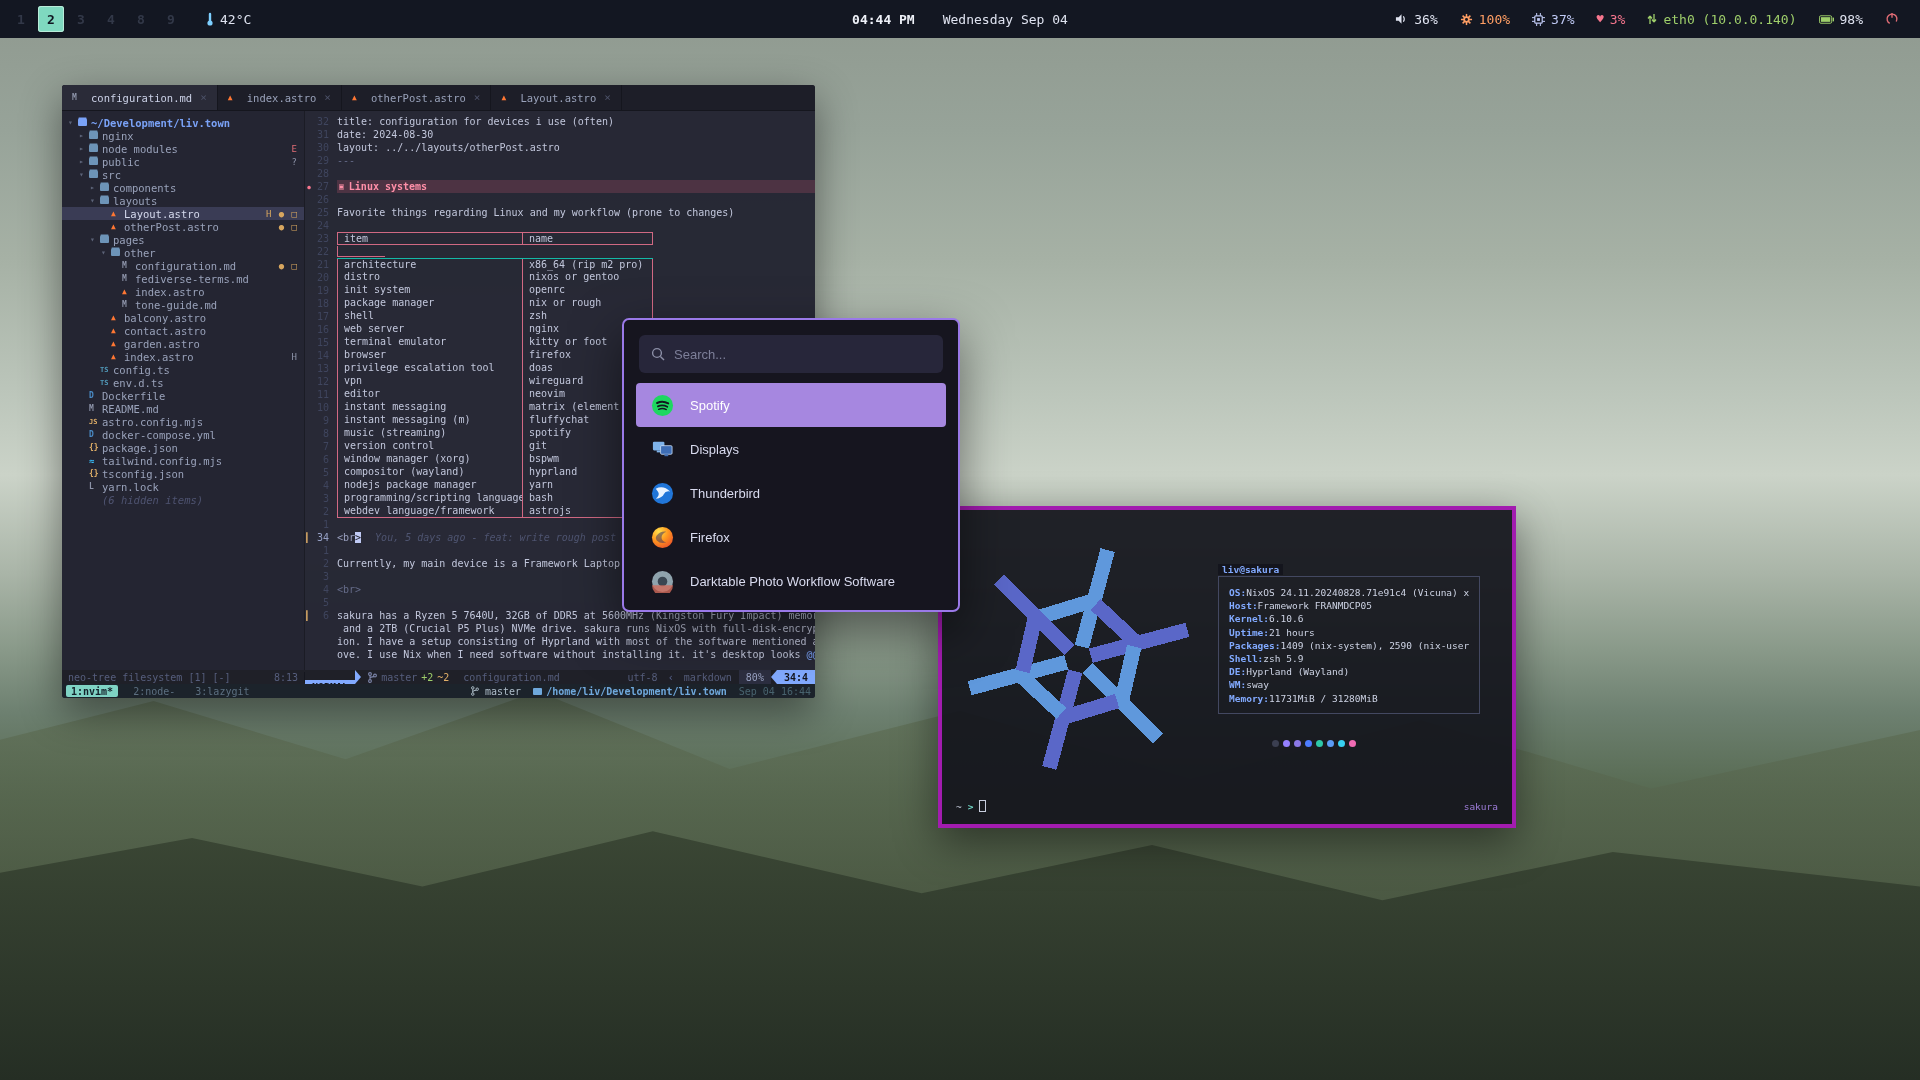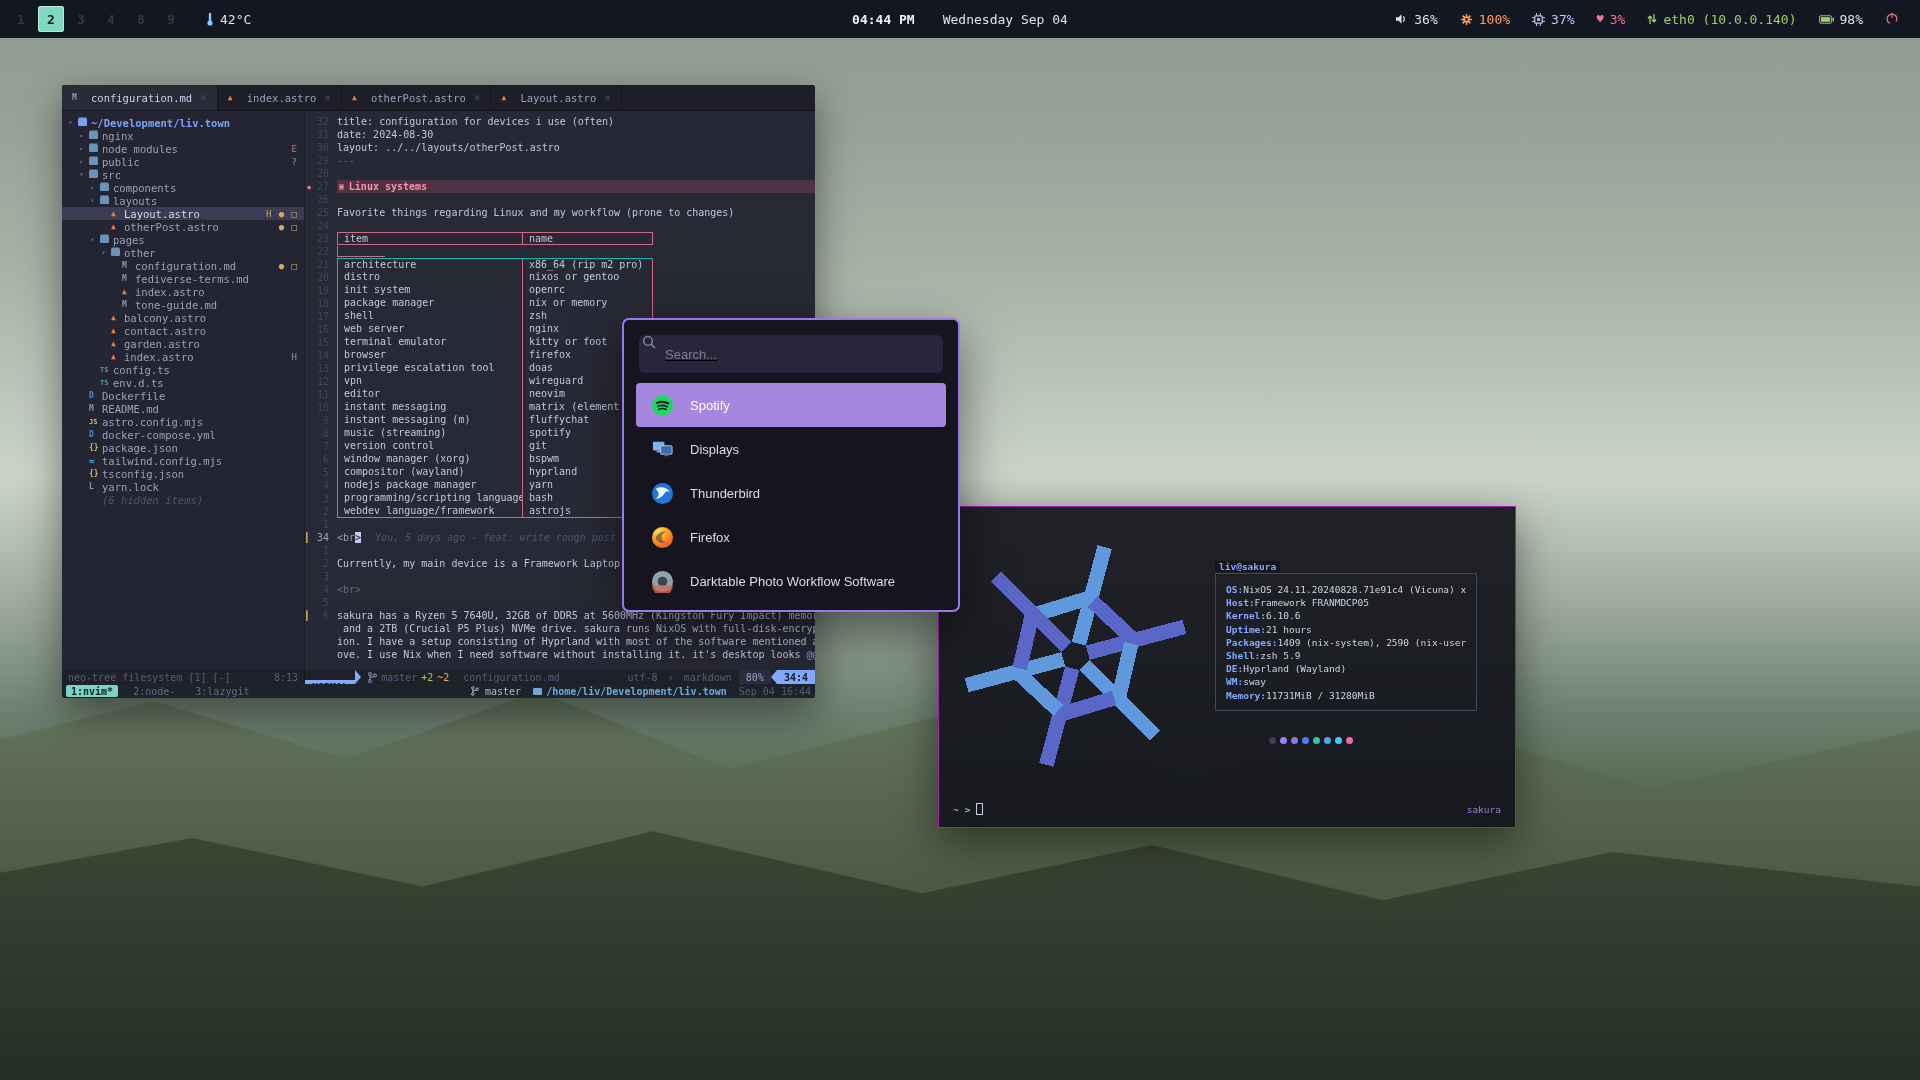--- a/index.html
+++ b/index.html
@@ -111,30 +111,30 @@
   .twin.act{background:#7fd3c4;color:#14222b;font-weight:700;}
   .tm-right{margin-left:auto;display:flex;gap:12px;align-items:center;}
   .tm-branch{color:#aebdc9;} .tm-path{color:#6fa8dc;display:flex;align-items:center;gap:4px;font-weight:bold;}
   .tm-clock{color:#48636e;}
   .mini-folder{width:9px;height:7px;background:#6fa8dc;border-radius:1px;display:inline-block;}
 
   
   .launcher{position:absolute;left:622px;top:318px;width:338px;height:294px;background:#16151f;
     border:2px solid #9a79e8;border-radius:7px;z-index:60;overflow:hidden;box-shadow:0 18px 50px rgba(0,0,0,.5);
     font-family:"Liberation Sans",sans-serif;}
-  .searchbox{margin:15px 15px 10px;height:38px;background:#27263a;border-radius:6px;display:flex;padding:0 3px;gap:9px;text-decoration:underline;}
+  .searchbox{margin:15px 15px 10px;height:38px;background:#27263a;border-radius:6px;display:flex;align-items:center;padding:0 12px;gap:9px;}
   .searchbox input{flex:1;background:transparent;border:none;outline:none;color:#d5d7ee;font-size:13px;font-family:"Liberation Sans",sans-serif;}
   .searchbox input::placeholder{color:#7d7f99;}
   .litem{height:44px;display:flex;align-items:center;gap:16px;padding:0 14px;margin:0 12px;border-radius:4px;color:#d9dbef;font-size:13px;}
   .litem[data-sel="true"]{background:#a687e0;color:#ffffff;}
   .licon{width:24px;height:24px;display:flex;align-items:center;justify-content:center;}
 
   
   .fetch{position:absolute;left:938px;top:506px;width:578px;height:322px;background:rgba(19,20,28,.93);
-    border:1px solid #a21caf;z-index:20;box-shadow:0 14px 40px rgba(0,0,0,.45);color:#c8cede;font-size:9.5px;}
+    border:4px solid #a21caf;z-index:20;box-shadow:0 14px 40px rgba(0,0,0,.45);color:#c8cede;font-size:9.5px;}
   .nixlogo{position:absolute;left:14px;top:14px;}
   .finfo{position:absolute;left:276px;top:66px;width:262px;border:1px solid #434861;padding:9px 10px 8px;}
   .ftitle{position:absolute;left:276px;top:54px;background:#14151d;padding:0 4px;color:#82aaff;font-weight:700;}
   .frow{display:flex;line-height:13.2px;white-space:nowrap;overflow:hidden;}
   .fk{color:#82aaff;font-weight:700;} .fv{color:#cdd3e4;}
   .dots{position:absolute;left:330px;top:230px;display:flex;gap:4px;}
   .dot{width:7px;height:7px;border-radius:50%;}
   .fprompt{position:absolute;left:14px;bottom:12px;display:flex;gap:6px;align-items:center;}
   .pchar{color:#73daca;font-weight:700;}
   .pcursor{width:7px;height:12px;border:1px solid #c8cede;display:inline-block;}
@@ -708,21 +708,21 @@
         </div>
 
         <div class="eline" data-kind="row_m">
           <span class="s"></span>
           <span class="g">18</span>
           <span class="lc">
             
             
             <span class="cells">
               <span class="c1">package manager</span>
-              <span class="c2">nix or memory</span>
+              <span class="c2">nix or rough</span>
             </span>
             <span class="pre"></span>
             <span class="cur"></span>
             <span class="t"></span>
             <span class="t2"></span>
             <span class="blame"></span>
           </span>
         </div>
 
         <div class="eline" data-kind="row_m">

